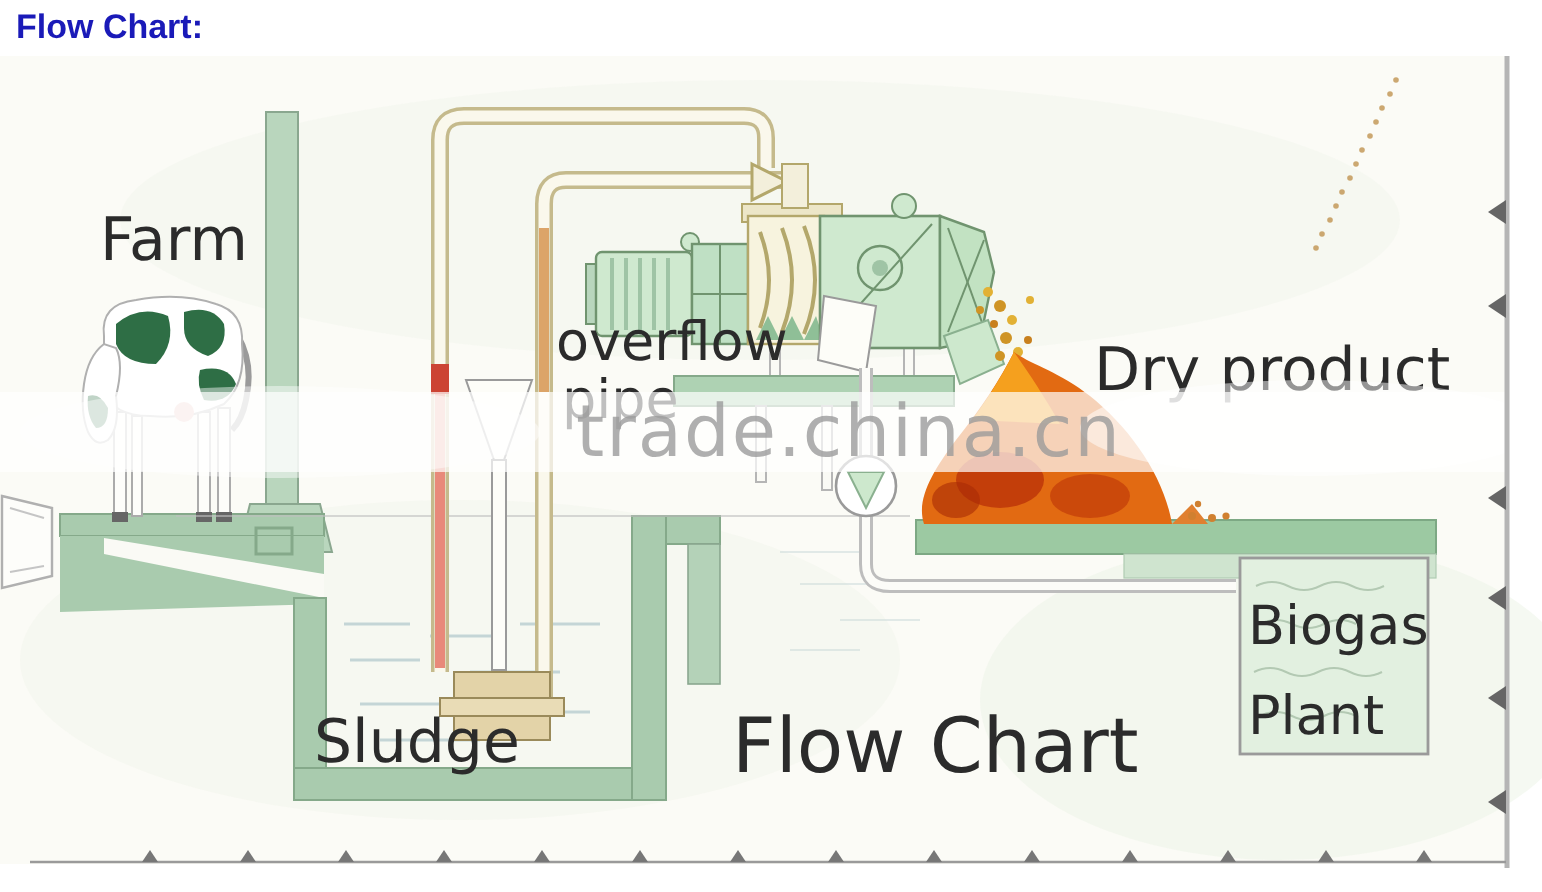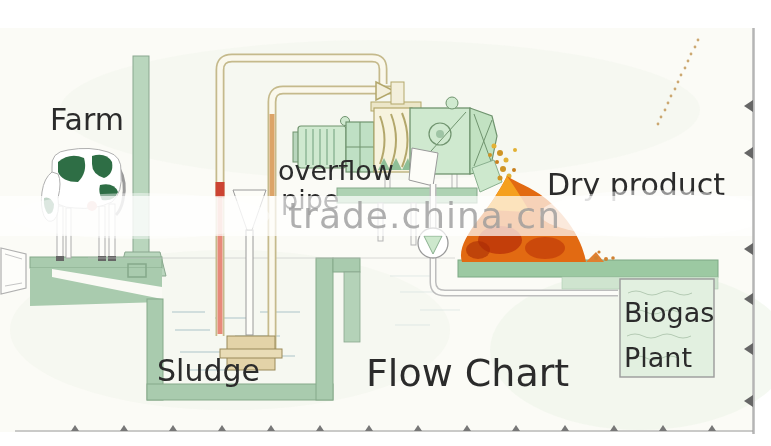--- a/index.html
+++ b/index.html
@@ -8,20 +8,21 @@
   .page-title{position:absolute;top:4px;left:8px;font-family:"Liberation Sans", sans-serif;
               font-weight:bold;font-size:17px;color:#1a1ab8;letter-spacing:0;}
   svg text{font-family:"DejaVu Sans", sans-serif;fill:#262626;}
   .caption{fill:#2b2b2b;}
   .wmtext{fill:#9a9a9a;opacity:.78;letter-spacing:1px;}
 </style>
 </head>
 <body>
 
 <div class="stage">
+  <div class="page-title">Flow Chart:</div>
 
   <svg width="771" height="446" viewBox="0 0 771 446">
 
     <g>
       <rect x="0" y="28" width="754" height="404" fill="#fbfbf6"></rect>
       <ellipse cx="380" cy="110" rx="320" ry="70" fill="#f3f7ee" opacity="0.6"></ellipse>
       <ellipse cx="230" cy="330" rx="220" ry="80" fill="#f1f6ec" opacity="0.5"></ellipse>
       <ellipse cx="640" cy="350" rx="150" ry="80" fill="#eef5ea" opacity="0.6"></ellipse>
     </g>
 

